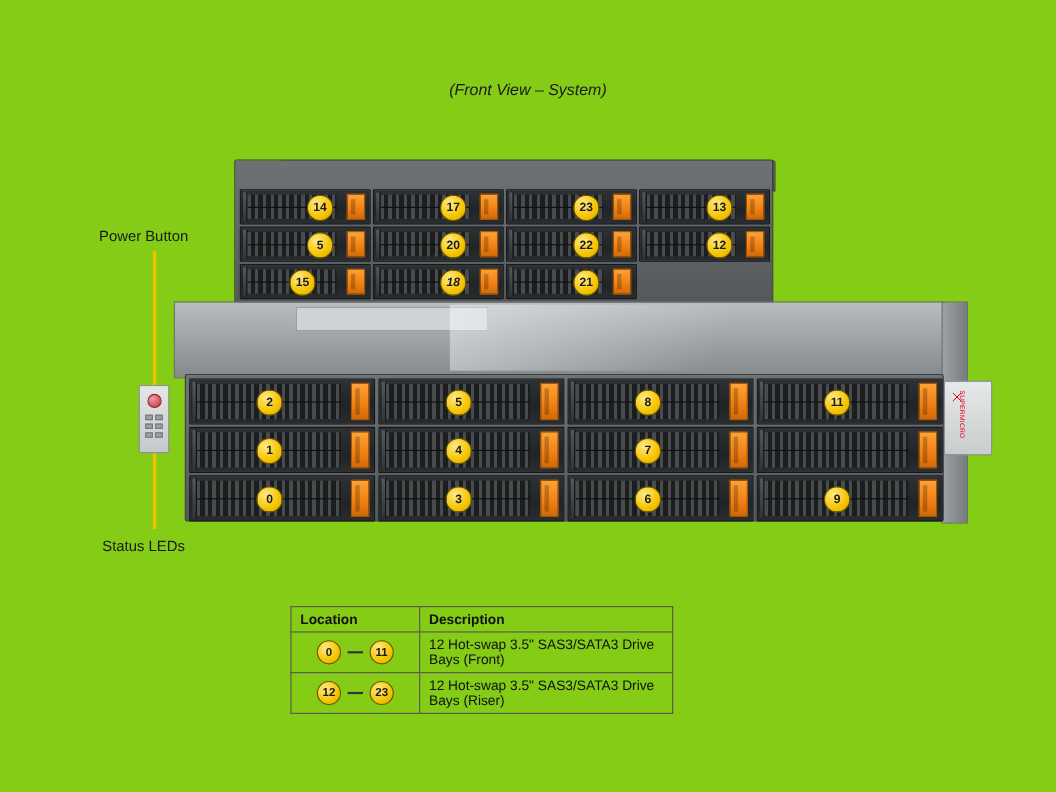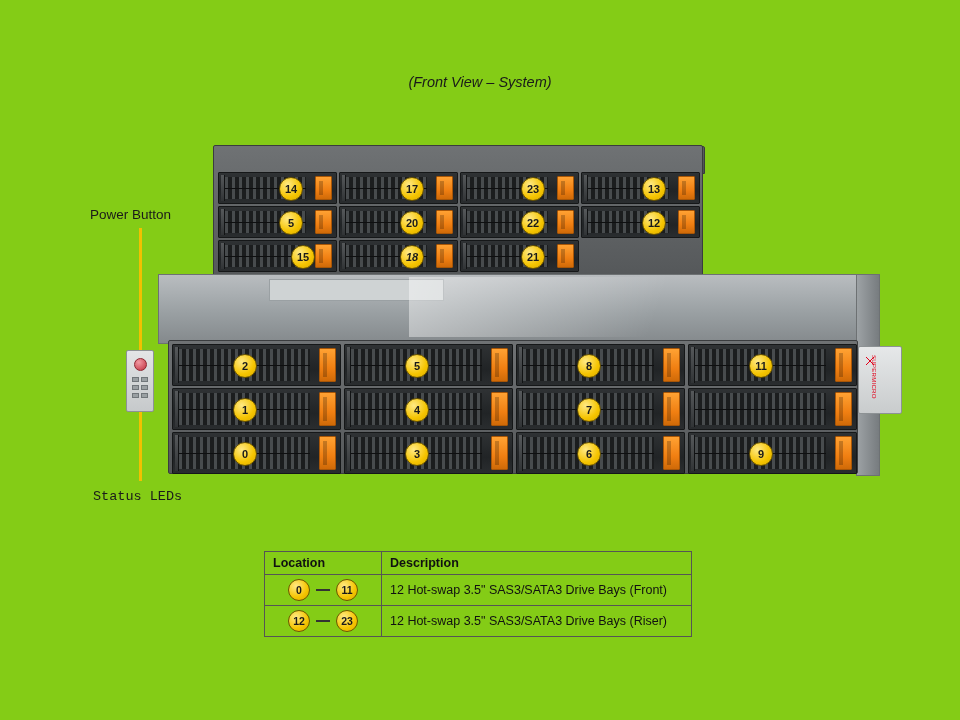--- a/index.html
+++ b/index.html
@@ -29,21 +29,21 @@
   }
 
   
   .callout-label {
     position: absolute;
     font-size: 13.5px;
     color: #1a1a1a;
     white-space: nowrap;
   }
   #power-button-label { left: 90px; top: 207px; }
-  #status-leds-label  { left: 93px; top: 489px; font-family: Liberation Mono, monospace; }
+  #status-leds-label  { left: 93px; top: 489px; }
 
   
   #leader-line {
     position: absolute;
     left: 139px;
     top: 228px;
     width: 3px;
     height: 253px;
     background: #f2c100;
   }
@@ -285,21 +285,21 @@
   .drive .bubble {
     top: 50%;
     margin-top: -11px;
   }
 
   
   #legend {
     position: absolute;
     left: 264px;
     top: 551px;
-    width: 428px;
+    width: 348px;
     border-collapse: collapse;
     font-size: 12.5px;
     color: #111;
   }
   #legend th, #legend td {
     border: 1px solid #555;
     padding: 4px 8px;
     text-align: left;
     vertical-align: middle;
   }
@@ -387,21 +387,21 @@
           <div class="drive">
             <div class="handle"></div>
             <div class="vents"></div>
             <div class="latch"></div>
             <div class="bubble" style="left: 60px;">12</div>
           </div>
           <div class="drive">
             <div class="handle"></div>
             <div class="vents"></div>
             <div class="latch"></div>
-            <div class="bubble" style="left: 72px;">15</div>
+            <div class="bubble" style="left: 44px;">15</div>
           </div>
           <div class="drive">
             <div class="handle"></div>
             <div class="vents"></div>
             <div class="latch"></div>
             <div class="bubble" style="left: 60px; font-style: italic;">18</div>
           </div>
           <div class="drive">
             <div class="handle"></div>
             <div class="vents"></div>

